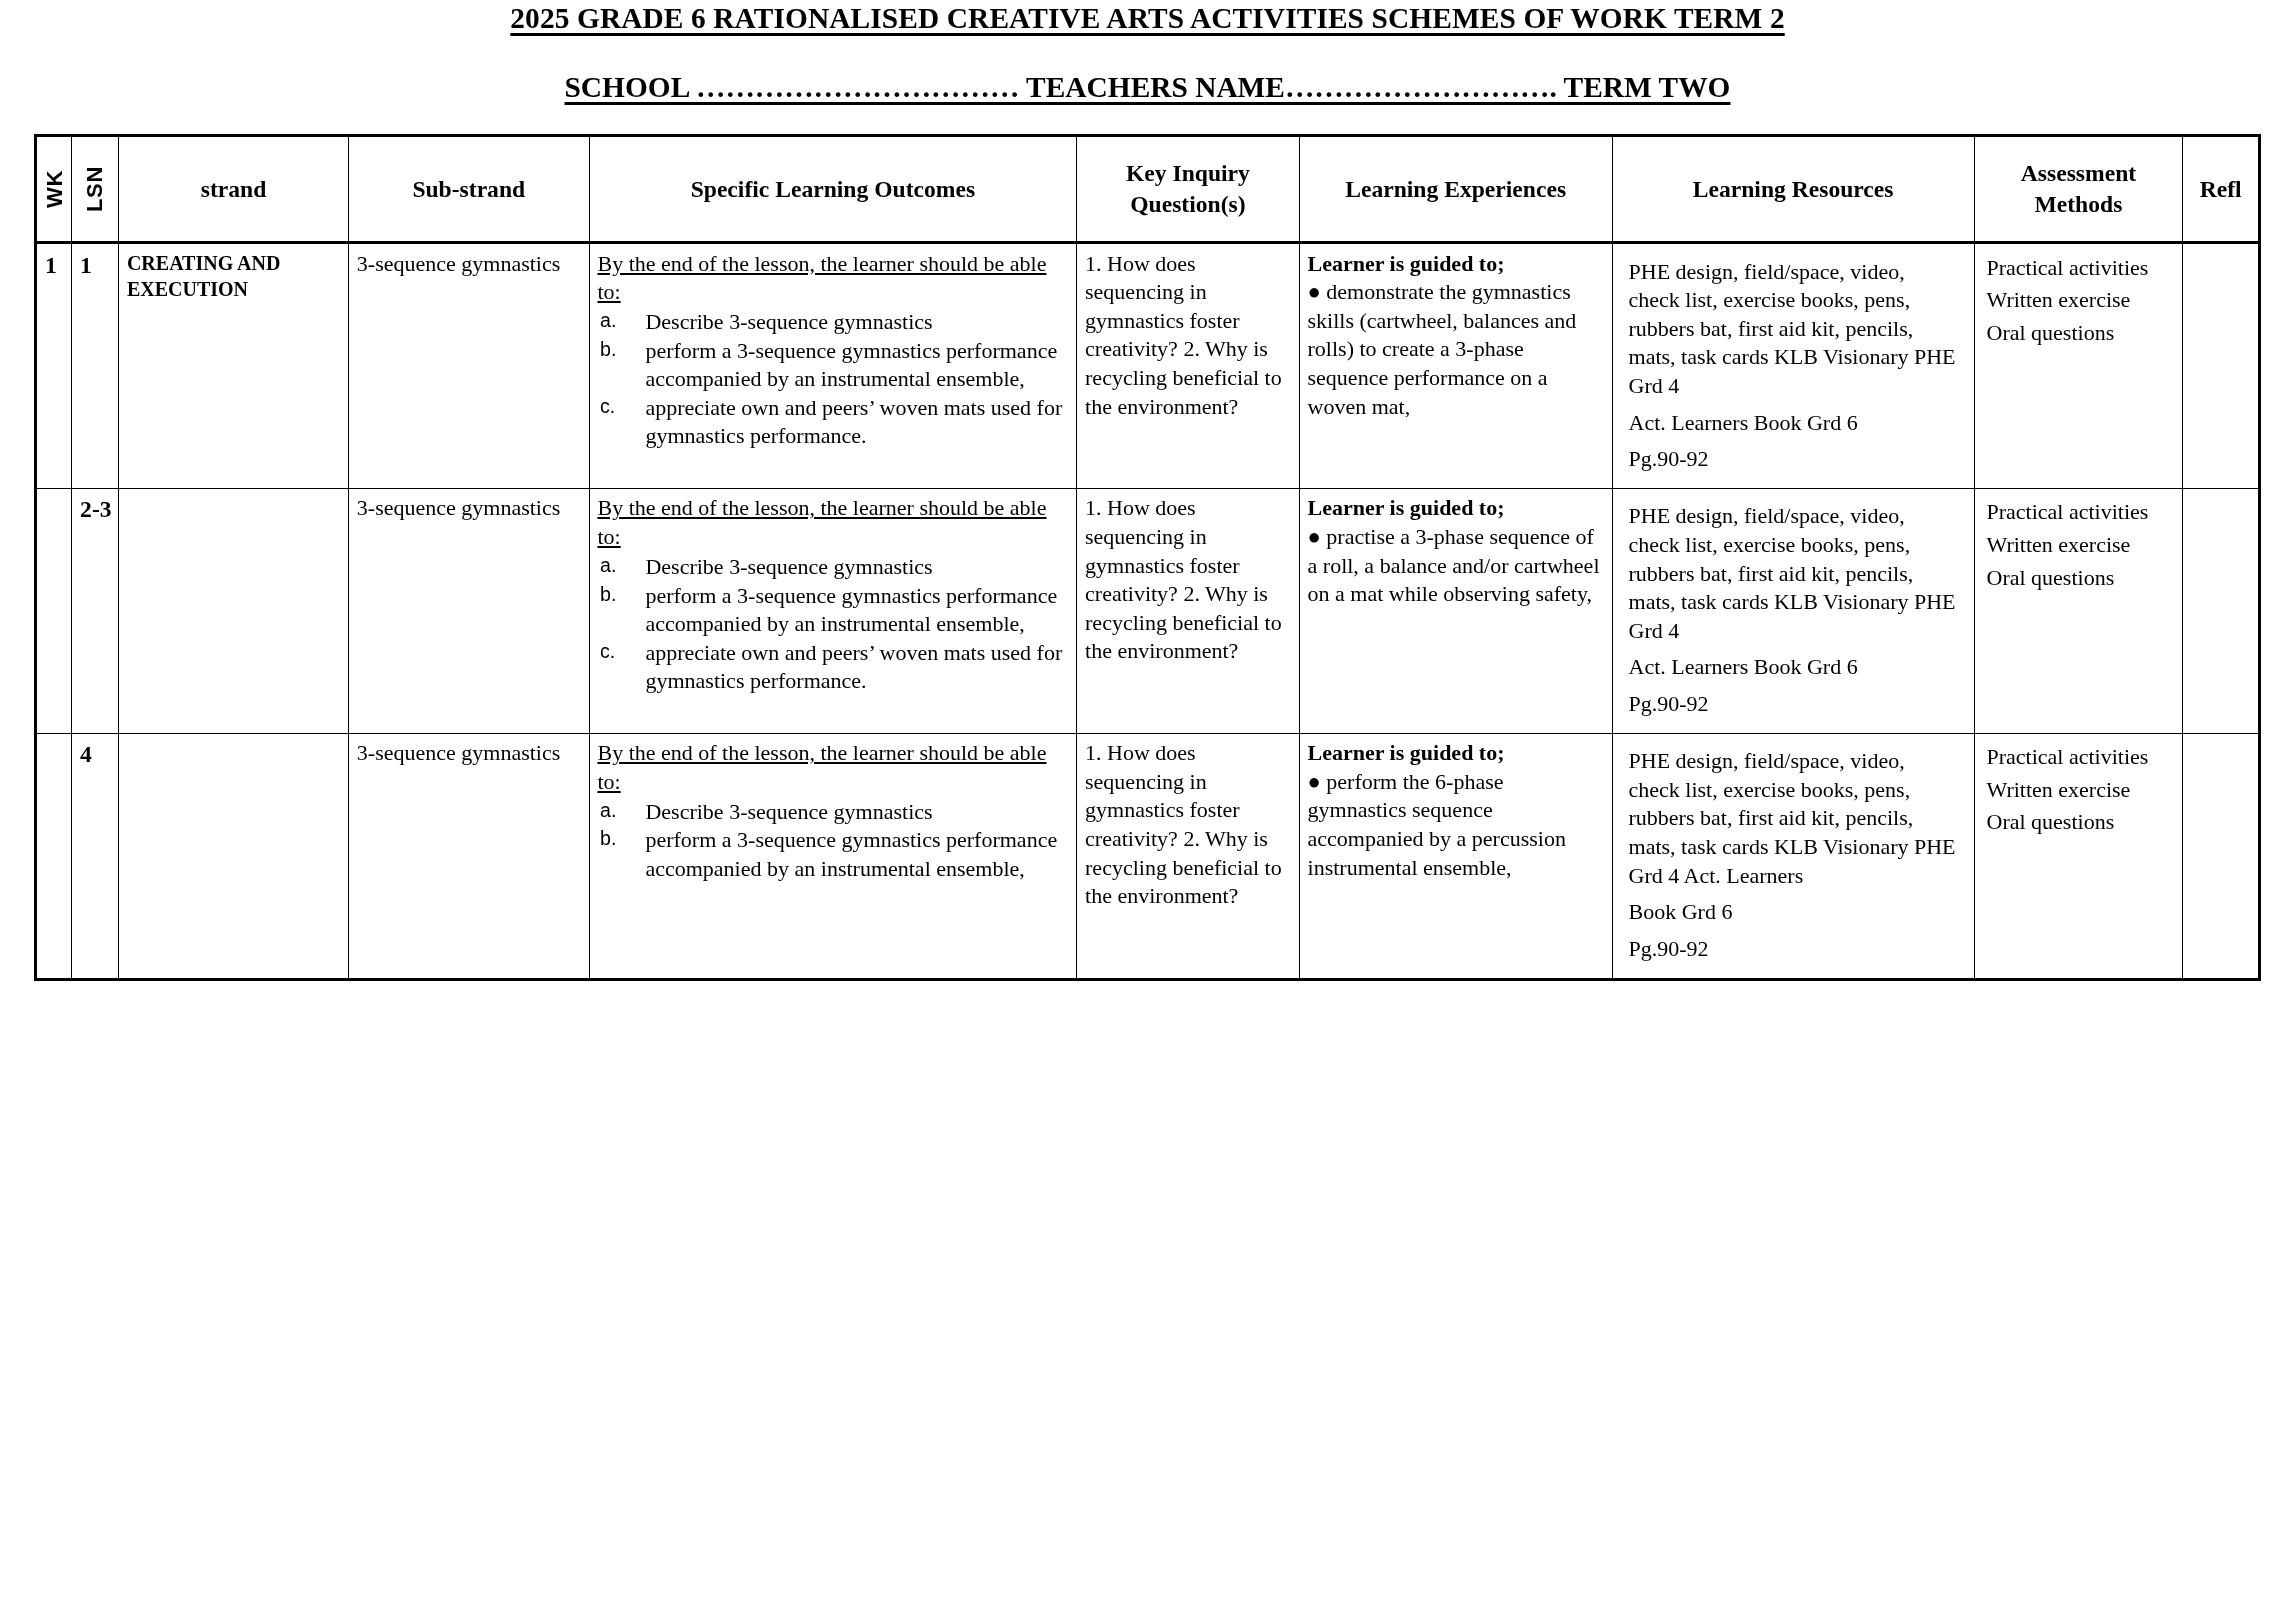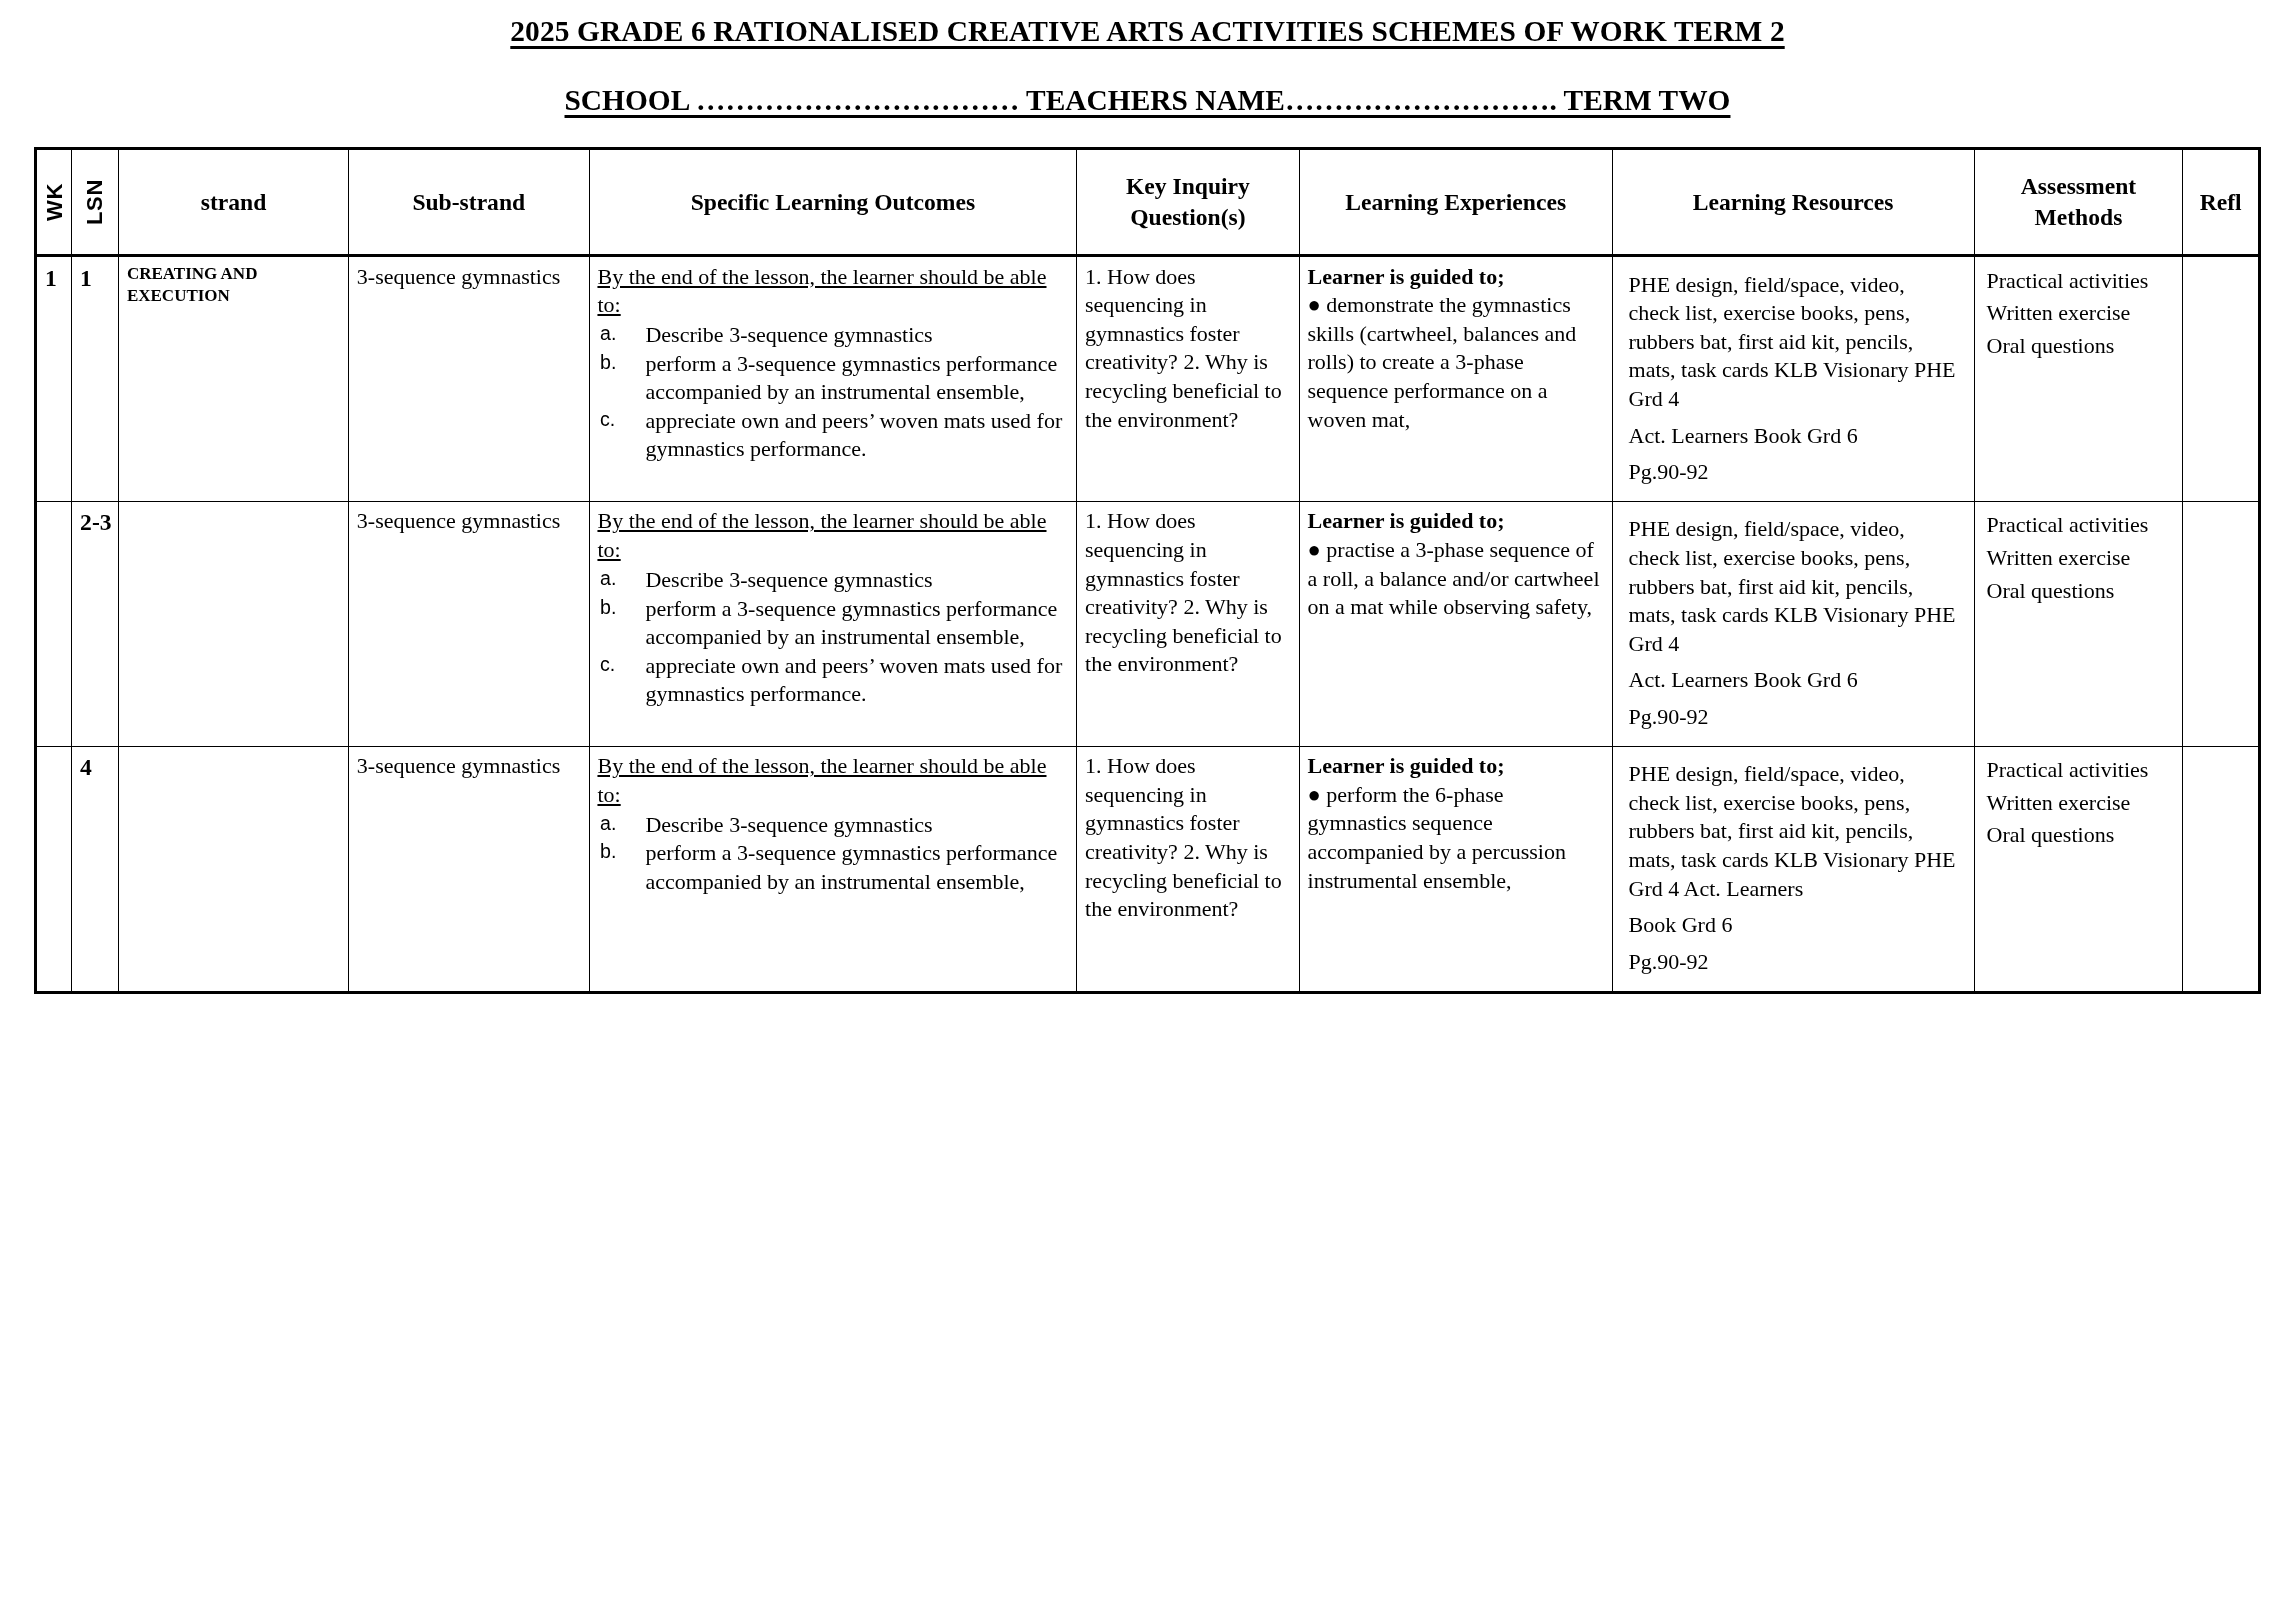--- a/index.html
+++ b/index.html
@@ -18,21 +18,21 @@
   .page {
     width: 2295px;
     height: 1623px;
     position: relative;
     box-sizing: border-box;
     padding: 0;
   }
 
   
   .title-block {
-    padding-top: 15px;
+    padding-top: 2px;
   }
   .doc-title {
     text-align: center;
     font-weight: bold;
     font-size: 29.4px;
     line-height: 1.15;
     letter-spacing: 0.1px;
   }
   .doc-title .ul {
     text-decoration: underline;
@@ -123,21 +123,21 @@
   .c-refl { width: 72px; }
 
   .cell-num {
     font-weight: bold;
     text-align: left;
     font-size: 23.6px;
     padding-left: 6.5px;
   }
   .cell-strand {
     font-weight: bold;
-    font-size: 17px;
+    font-size: 20px;
   }
   .cell-text { font-size: 22px; }
 
   
   .lead { margin: 0 0 1.3px 0; text-decoration: underline; }
   ol.abc {
     list-style: none;
     margin: 0;
     padding: 0;
   }

